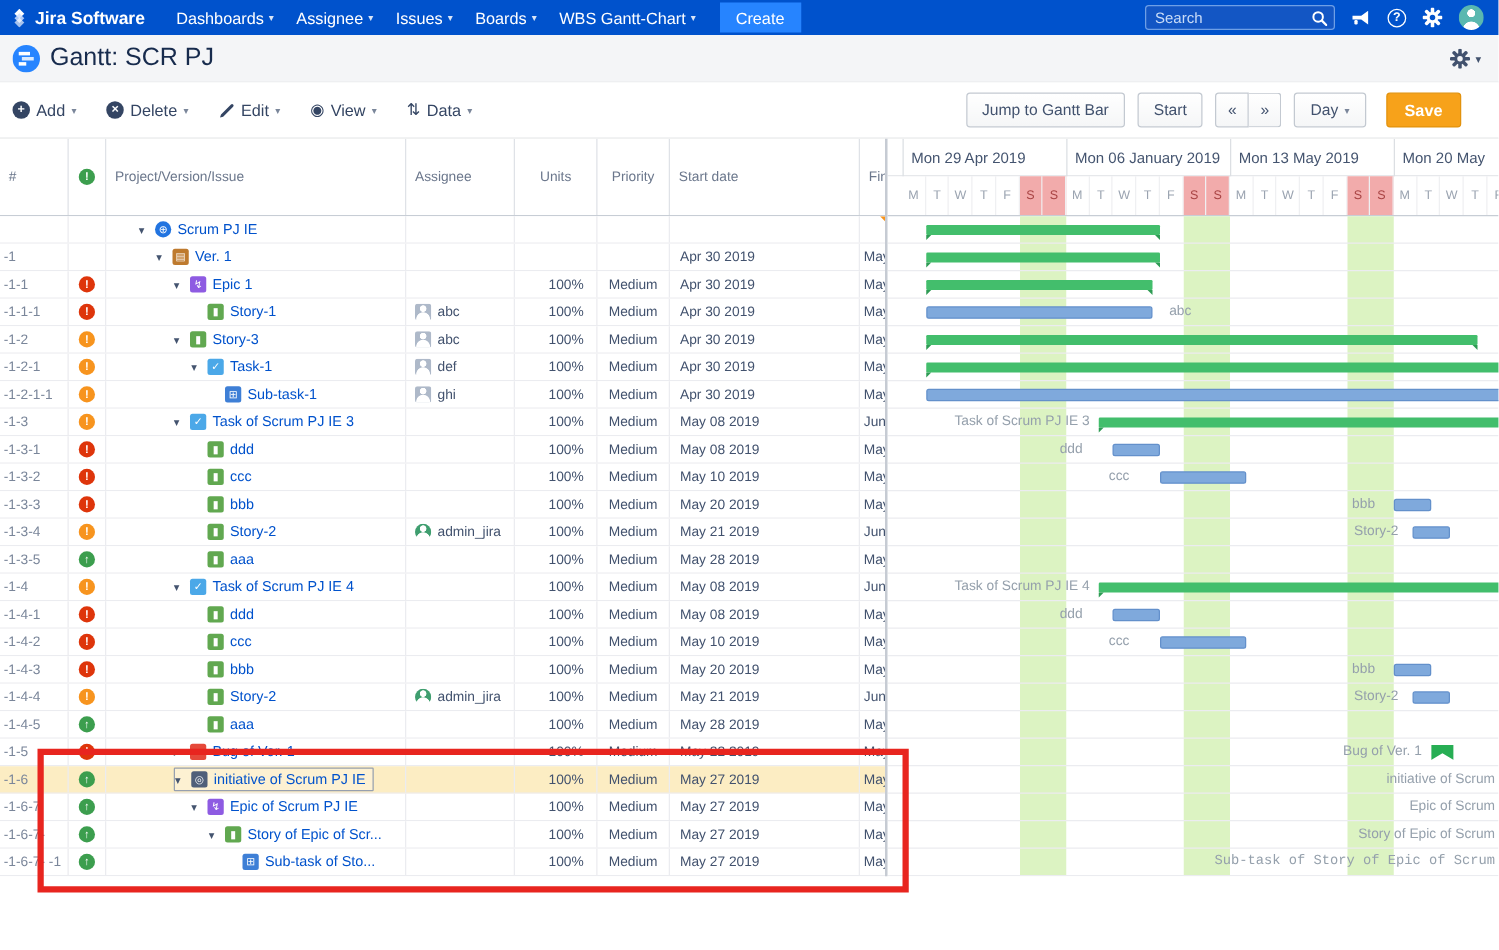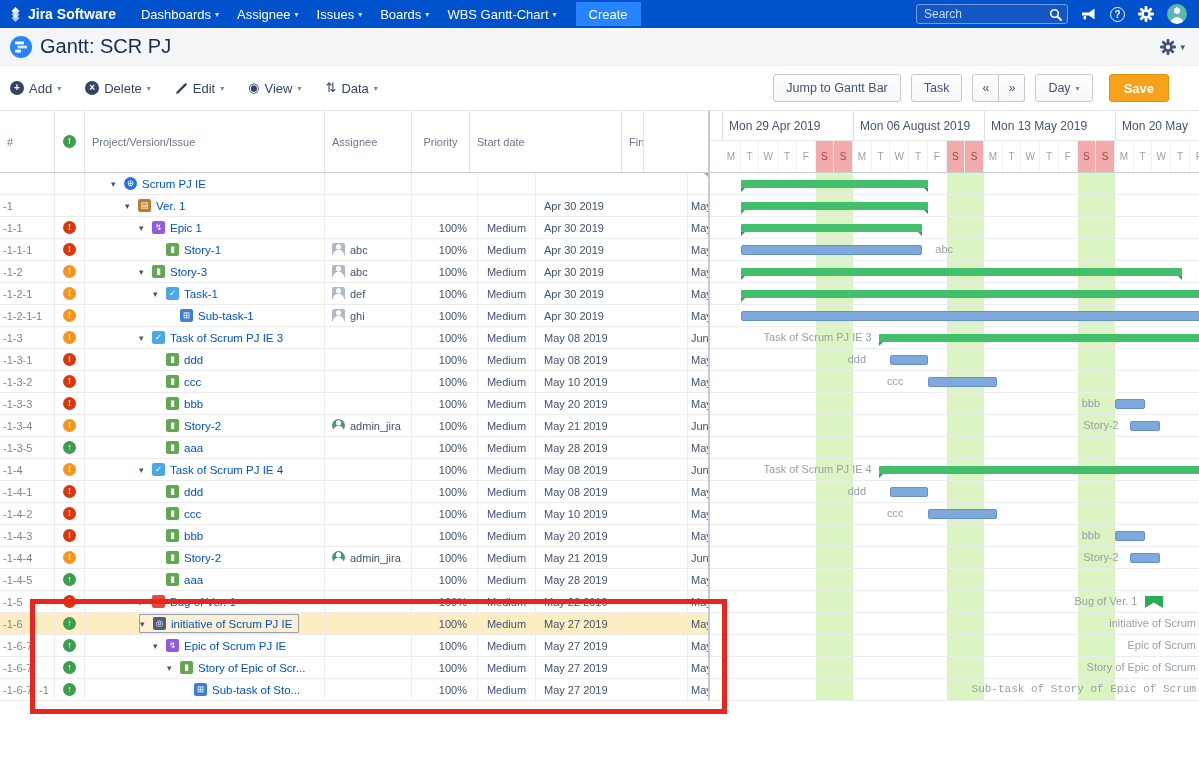--- a/index.html
+++ b/index.html
@@ -202,21 +202,21 @@
       <span>View</span>
       <span class="tb-caret">▾</span>
     </button>
     <button class="tbtn">
       <span class="ticon-glyph">⇅</span>
       <span>Data</span>
       <span class="tb-caret">▾</span>
     </button>
     <div class="toolbar-right">
       <button class="btn">Jump to Gantt Bar</button>
-      <button class="btn">Task</button>
+      <button class="btn">Start</button>
       <div class="btn-group">
         <button class="btn">«</button>
         <button class="btn">»</button>
       </div>
       <button class="btn">
         <span>Day</span>
         <span class="tb-caret">▾</span>
       </button>
       <button class="save-btn">Save</button>
     </div>
@@ -224,20 +224,21 @@
 
   <div class="grid">
     <div class="table-pane">
       <div class="table-header">
           <div class="th" style="width: 55px;">#</div>
           <div class="th" style="width: 30px; justify-content: center; padding-left: 0px;">
             <span class="status-dot" style="background: rgb(60, 158, 78);">!</span>
           </div>
           <div class="th" style="width: 240px;">Project/Version/Issue</div>
           <div class="th" style="width: 87px;">Assignee</div>
+          <div class="th c" style="width: 66px;">Units</div>
           <div class="th c" style="width: 58px;">Priority</div>
           <div class="th" style="width: 152px;">Start date</div>
           <div class="th" style="width: 22px;">Finis</div>
         </div>
       <div class="table-body">
           <div class="tr">
             <div class="td td-id" style="width: 55px;"></div>
             <div class="td td-status" style="width: 30px;"></div>
             <div class="td td-issue" style="width: 240px; padding-left: 26px;">
               <span class="tree">
@@ -684,21 +685,21 @@
             <div class="td td-date" style="width: 152px;">May 27 2019</div>
             <div class="td td-finish" style="width: 22px;">May</div>
           </div>
         </div>
     </div>
     <div class="splitter"></div>
     <div class="gantt-pane">
       <div class="gantt-header">
         <div class="week-row">
             <div class="week-cell" style="left: 12px; width: 131px;">Mon 29 Apr 2019</div>
-            <div class="week-cell" style="left: 143px; width: 131px;">Mon 06 August 2019</div>
+            <div class="week-cell" style="left: 143px; width: 131px;">Mon 06 January 2019</div>
             <div class="week-cell" style="left: 274px; width: 131px;">Mon 13 May 2019</div>
             <div class="week-cell" style="left: 405px; width: 131px;">Mon 20 May</div>
           </div>
         <div class="day-row">
             <div class="day-cell" style="left: 12px; width: 18.7143px;">M</div>
             <div class="day-cell" style="left: 30.7143px; width: 18.7143px;">T</div>
             <div class="day-cell" style="left: 49.4286px; width: 18.7143px;">W</div>
             <div class="day-cell" style="left: 68.1429px; width: 18.7143px;">T</div>
             <div class="day-cell" style="left: 86.8571px; width: 18.7143px;">F</div>
             <div class="day-cell wknd" style="left: 105.571px; width: 18.7143px;">S</div>

